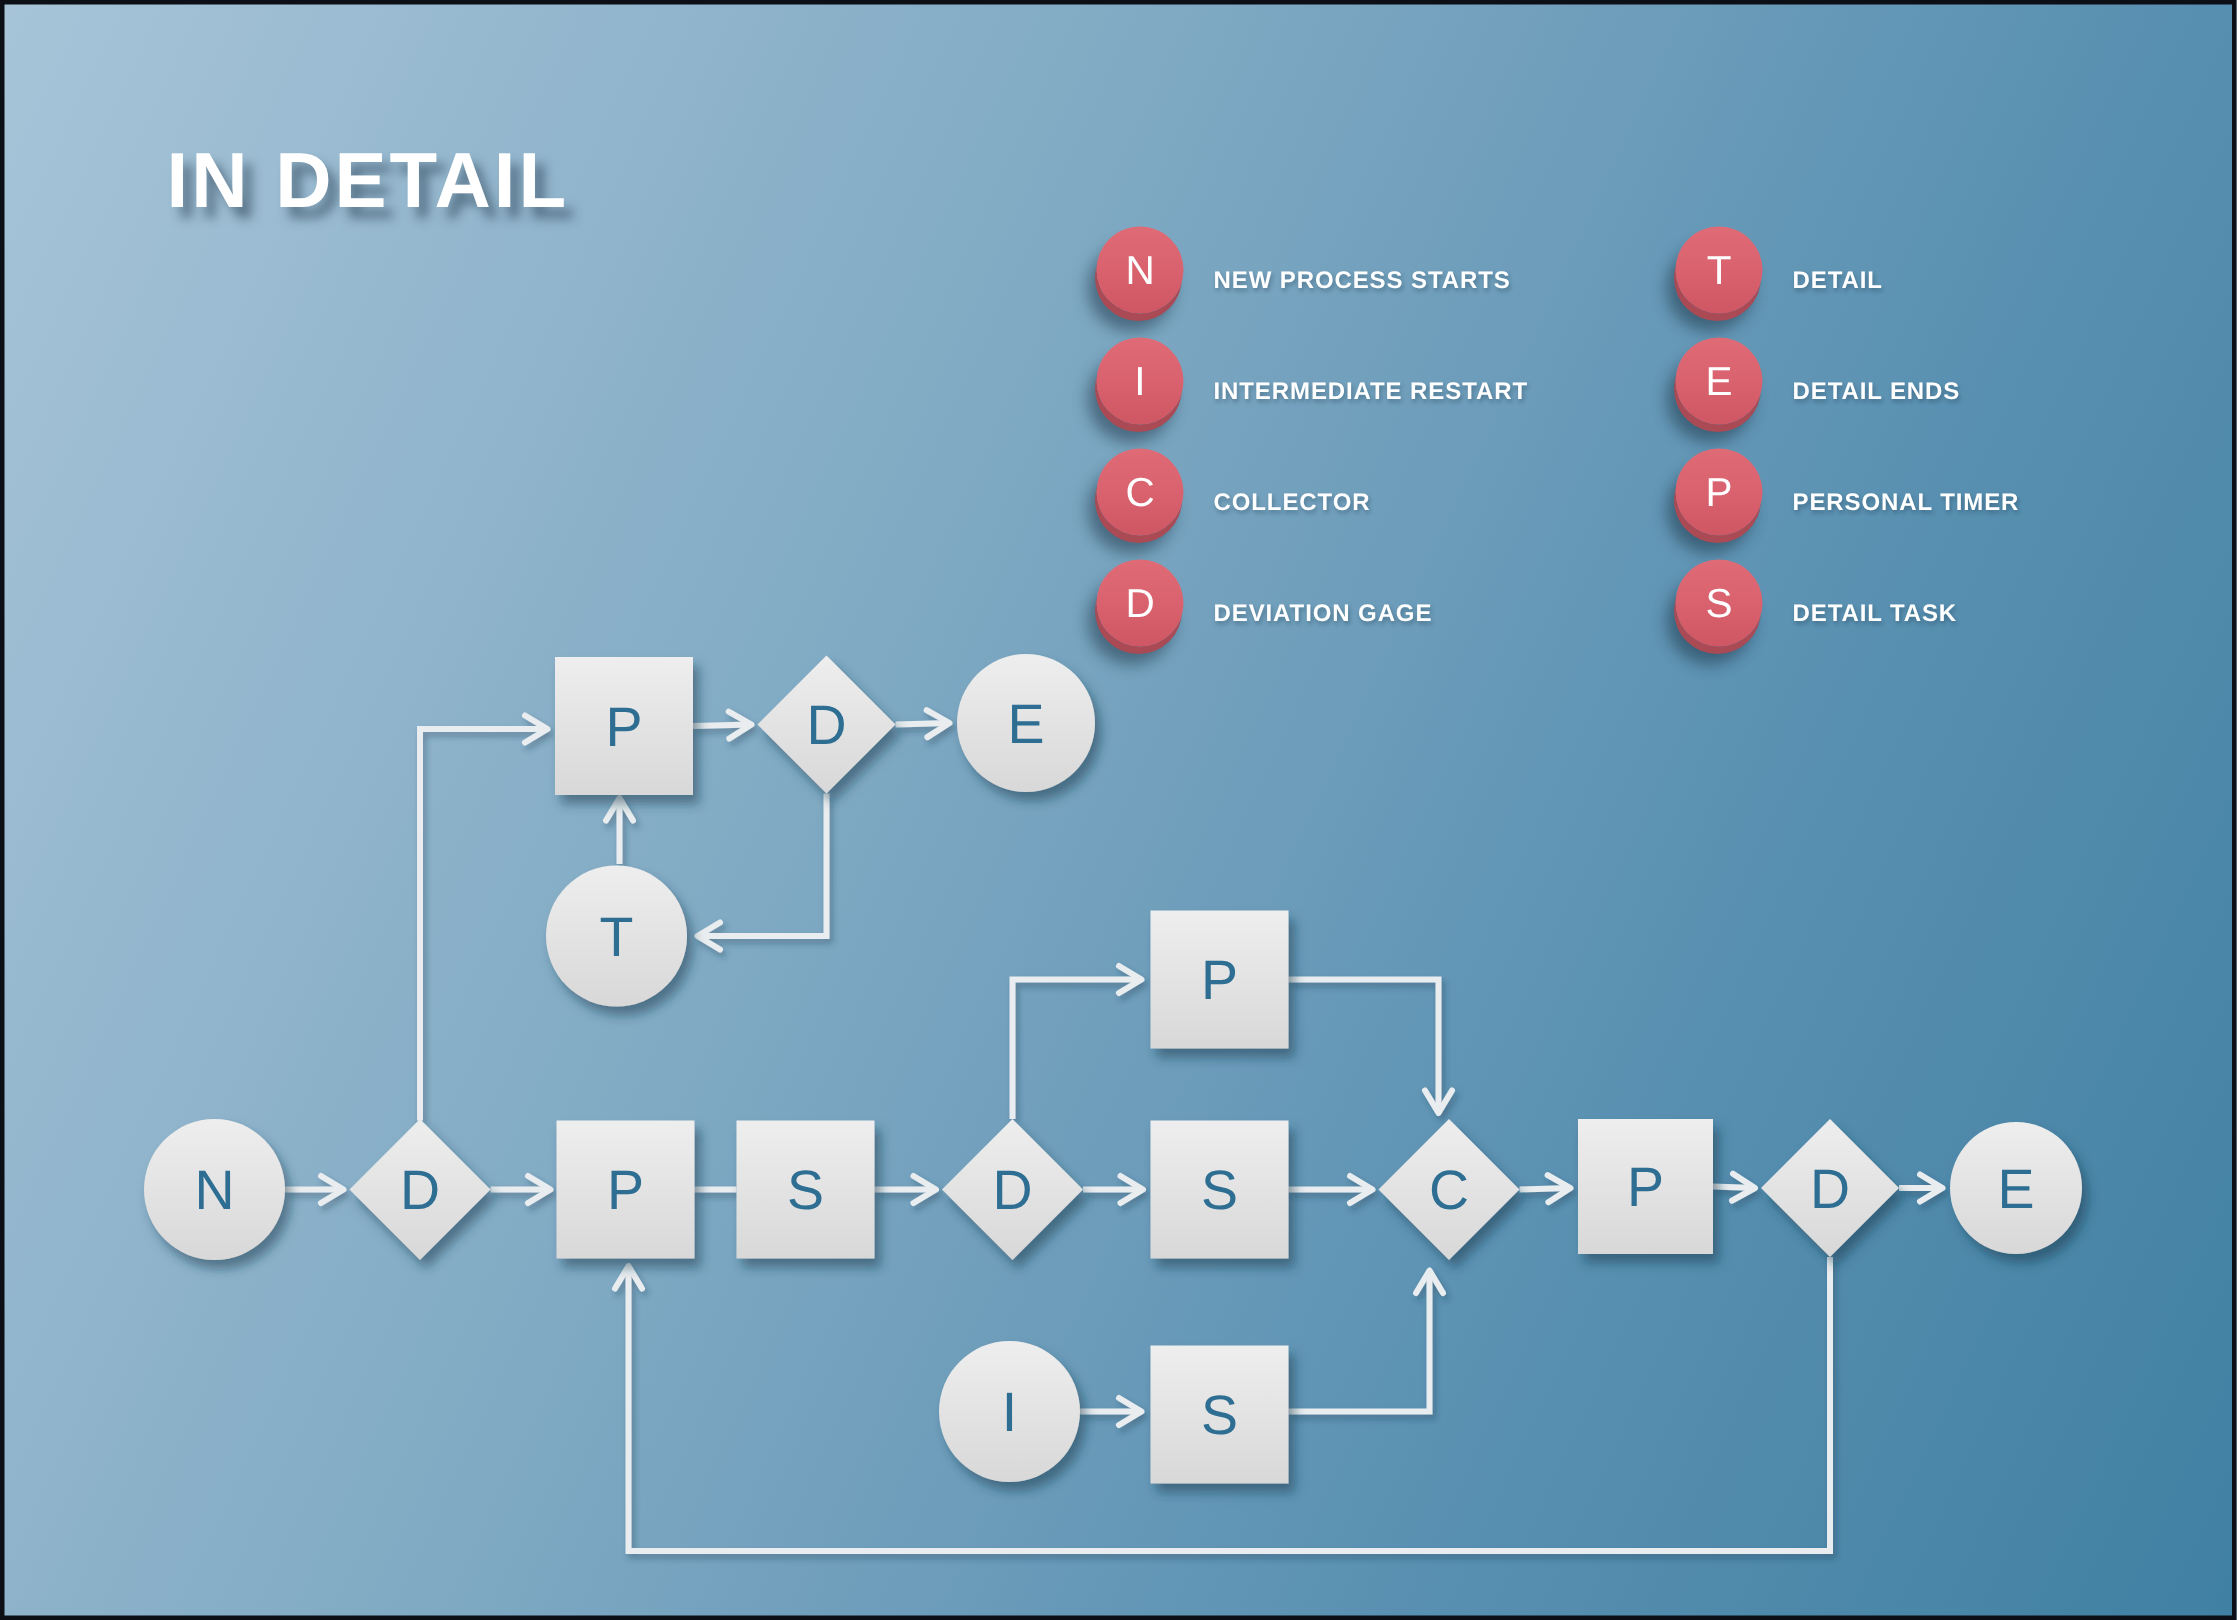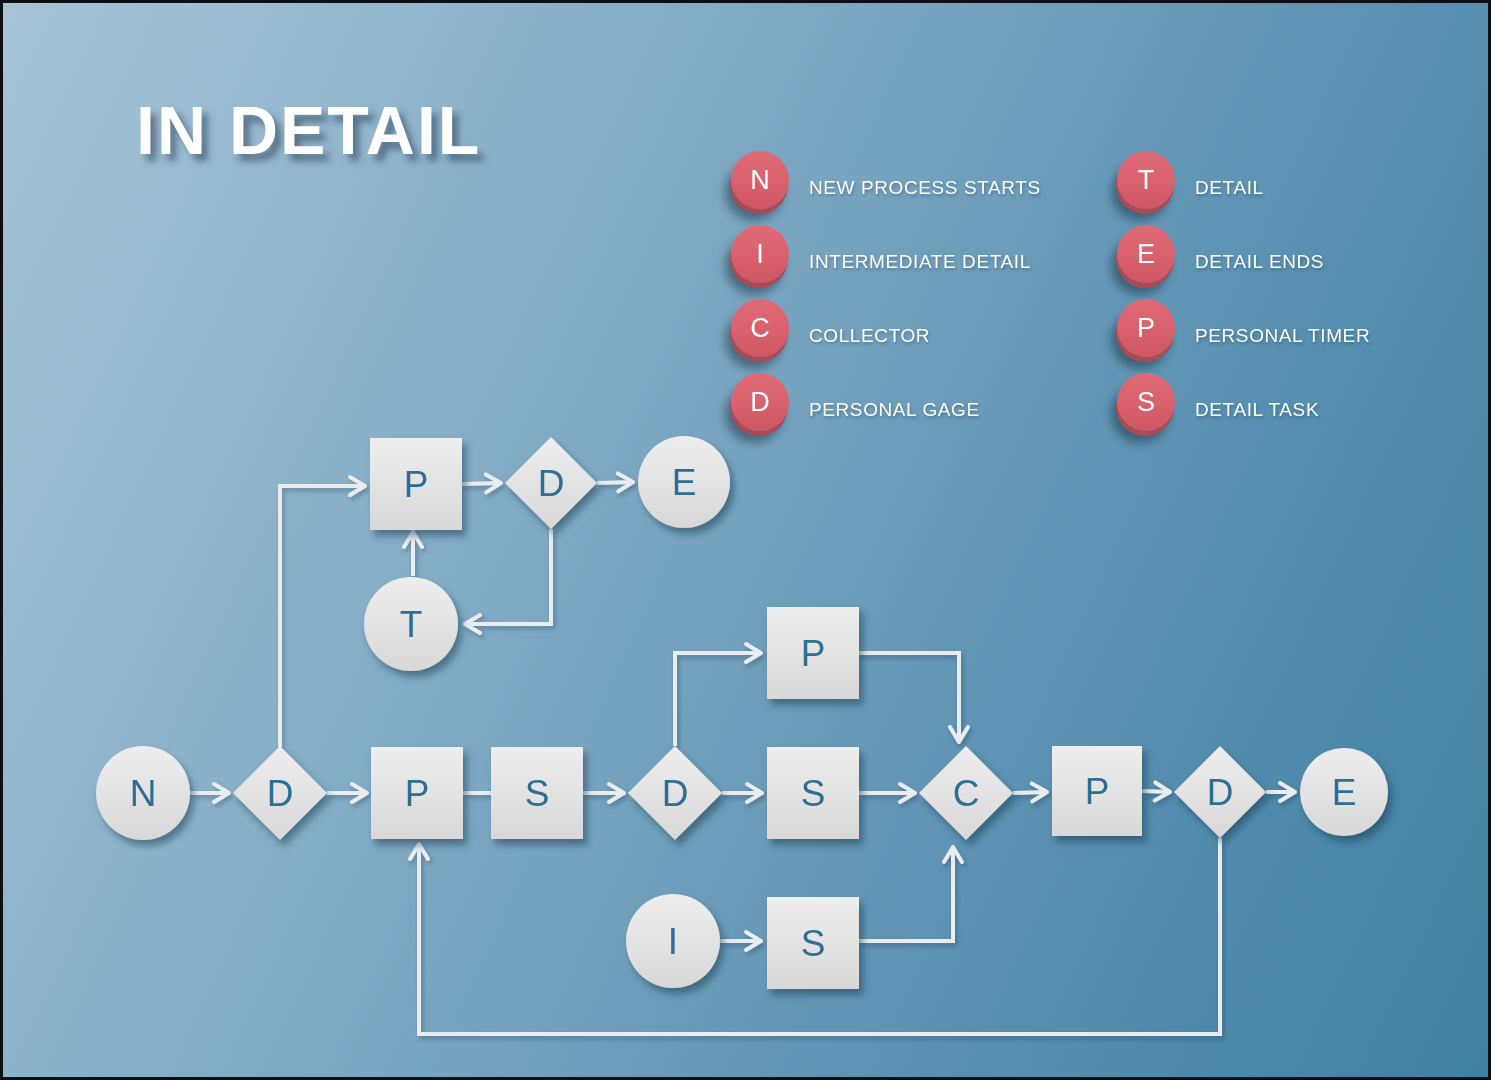--- a/index.html
+++ b/index.html
@@ -3,38 +3,38 @@
 <meta charset="utf-8">
 <style>
   html,body{margin:0;padding:0;}
   body{
     width:1491px;height:1080px;position:relative;overflow:hidden;
     box-sizing:border-box;border:3px solid var(--border,#0c1016);
     background:linear-gradient(115deg,var(--bg1,#a7c4d8) 0%,#7fa9c3 40%,#5990b1 72%,var(--bg2,#4080a2) 100%);
     font-family:"Liberation Sans",sans-serif;
   }
   .title{
-    position:absolute;left:133px;top:88px;margin:0;
-    font-size:68px;font-weight:bold;letter-spacing:2px;color:var(--white,#ffffff);
+    position:absolute;left:108px;top:88px;margin:0;
+    font-size:52px;font-weight:bold;letter-spacing:2px;color:var(--white,#ffffff);
     text-shadow:6px 7px 7px rgba(25,45,65,.5);
   }
   .legend-col{position:absolute;top:148px;}
   .legend-col.col1{left:728px;}
   .legend-col.col2{left:1114px;}
   .legend-item{display:flex;align-items:flex-start;margin-bottom:16px;height:58px;}
   .badge{
     width:58px;height:58px;border-radius:50%;flex:0 0 58px;
     background:linear-gradient(180deg,#df6b76 0%,var(--badge,#d8616d) 55%,#cf5663 100%);
     box-shadow:-1px 5px 0 var(--badge-rim,#a94a55),-6px 12px 10px rgba(15,35,50,.45);
     display:flex;align-items:center;justify-content:center;
   }
   .badge-letter{color:var(--white,#ffffff);font-size:27px;line-height:1;}
   .legend-label{
     margin-left:20px;margin-top:27px;line-height:20px;white-space:nowrap;
-    color:var(--white,#ffffff);font-size:19px;font-weight:normal;letter-spacing:.6px;
+    color:var(--white,#ffffff);font-size:16px;font-weight:bold;letter-spacing:.6px;
     text-shadow:1px 2px 3px rgba(10,30,45,.3);
   }
   svg.flow{position:absolute;left:0;top:0;width:1485px;height:1074px;}
   .edge{stroke:var(--line,#e9edef);stroke-width:4;fill:none;stroke-miterlimit:10;}
   .arrowhead{stroke-linecap:round;stroke-linejoin:round;}
   .node-shape{fill:url(#nodeGrad);}
   .node-letter{
     fill:var(--nodeblue,#2d6e92);font-size:37px;text-anchor:middle;
     font-family:"Liberation Sans",sans-serif;
   }
@@ -48,33 +48,33 @@
     <div class="legend-item">
       <div class="badge">
         <span class="badge-letter">N</span>
       </div>
       <div class="legend-label">NEW PROCESS STARTS</div>
     </div>
     <div class="legend-item">
       <div class="badge">
         <span class="badge-letter">I</span>
       </div>
-      <div class="legend-label">INTERMEDIATE DETAIL</div>
+      <div class="legend-label">INTERMEDIATE RESTART</div>
     </div>
     <div class="legend-item">
       <div class="badge">
         <span class="badge-letter">C</span>
       </div>
       <div class="legend-label">COLLECTOR</div>
     </div>
     <div class="legend-item">
       <div class="badge">
         <span class="badge-letter">D</span>
       </div>
-      <div class="legend-label">PERSONAL GAGE</div>
+      <div class="legend-label">DEVIATION GAGE</div>
     </div>
   </div>
 <div class="legend-col col2">
     <div class="legend-item">
       <div class="badge">
         <span class="badge-letter">T</span>
       </div>
       <div class="legend-label">DETAIL</div>
     </div>
     <div class="legend-item">

